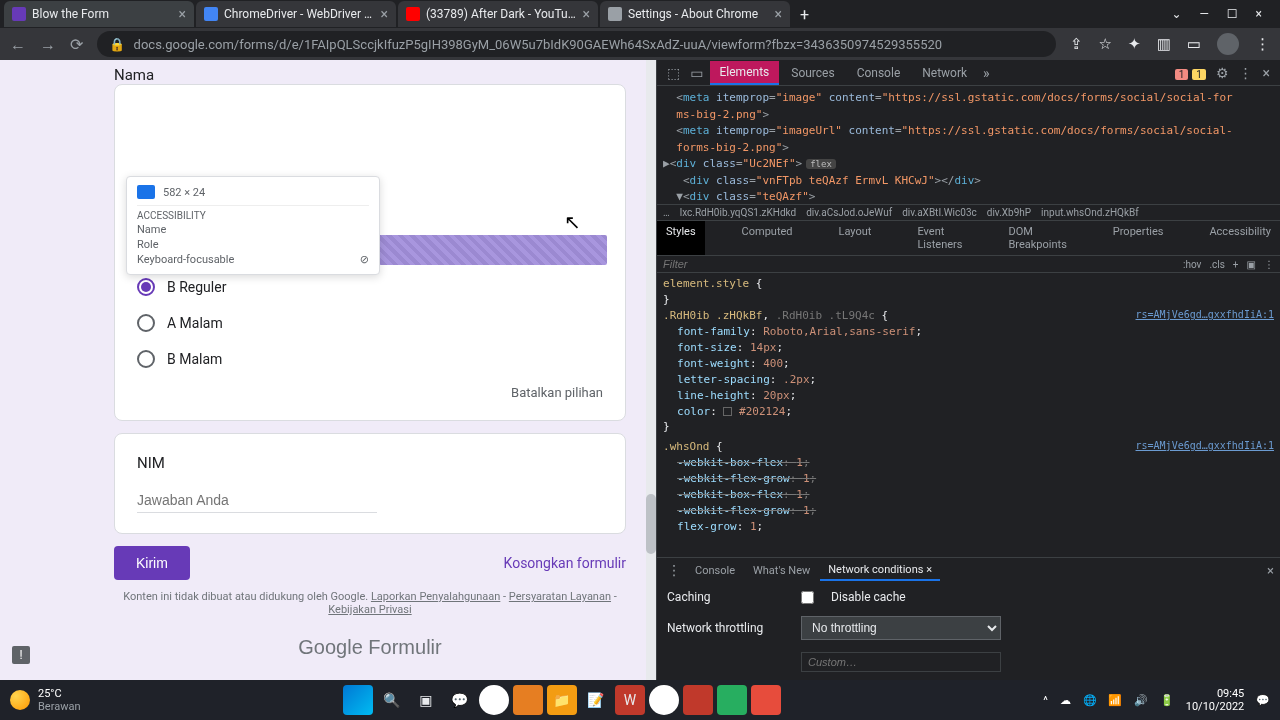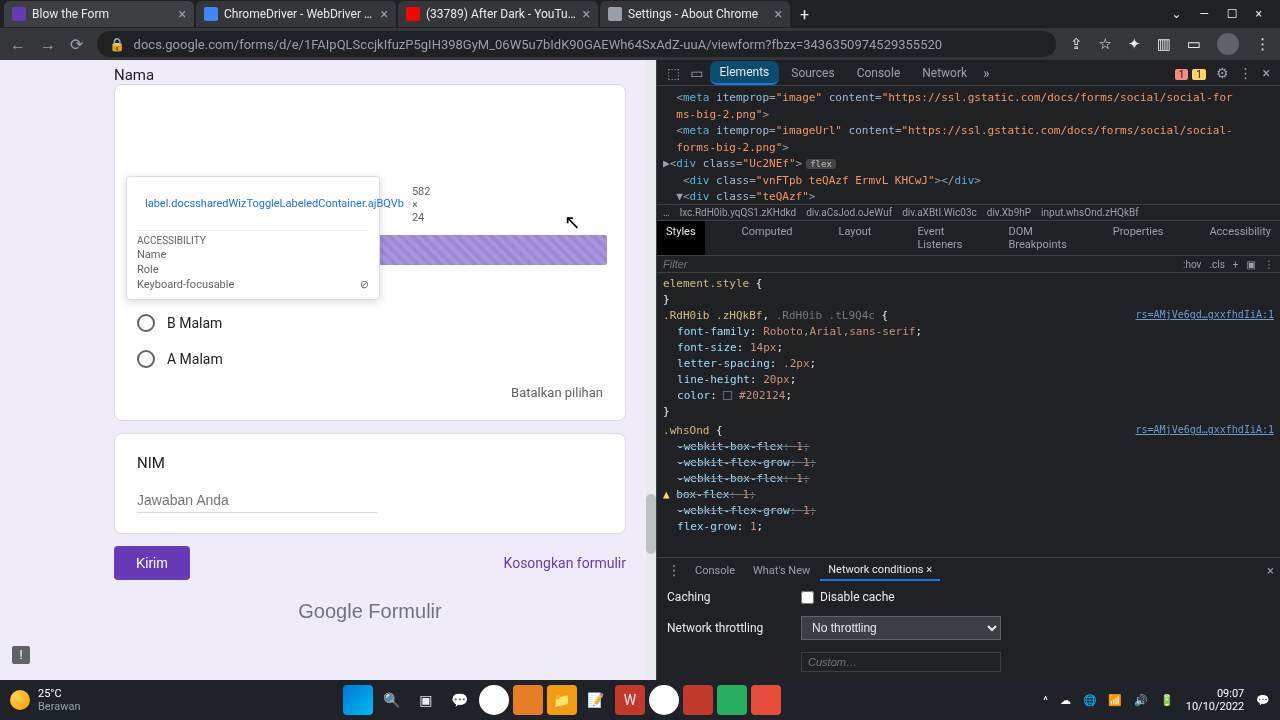--- a/index.html
+++ b/index.html
@@ -60,21 +60,21 @@
 
 .vscroll { position: absolute; right: 0; top: 0; width: 10px; height: 100%; background: #e8eaed; }
 .vscroll-thumb { position: absolute; top: 70%; width: 100%; height: 60px; background: #bdc1c6; border-radius: 5px; }
 
 
 .feedback { position: absolute; bottom: 16px; left: 12px; width: 18px; height: 18px; background: #5f6368; border-radius: 2px; display: flex; align-items: center; justify-content: center; color: #fff; font-size: 12px; }
 
 
 .dt-tabbar { display: flex; align-items: center; height: 26px; border-bottom: 1px solid #3c4043; padding: 0 6px; gap: 2px; }
 .dt-tab { padding: 4px 10px; font-size: 12px; color: #9aa0a6; cursor: pointer; }
-.dt-tab.active { color: #e8eaed; border-bottom: 2px solid #1a73e8; background: #0c4a6e; border-radius: 7px; }
+.dt-tab.active { color: #e8eaed; border-bottom: 2px solid #1a73e8; background: #be185d; }
 .dt-tab-ctrl { color: #9aa0a6; font-size: 14px; cursor: pointer; padding: 0 4px; }
 .dt-tab-ctrl.right { margin-left: auto; }
 .err-badge { background: #f28b82; color: #202124; font-size: 10px; padding: 0 4px; border-radius: 2px; margin-right: 4px; }
 .warn-badge { background: #fdd663; color: #202124; font-size: 10px; padding: 0 4px; border-radius: 2px; }
 
 .dt-dom { font-family: monospace; font-size: 11px; padding: 4px 6px; color: #9aa0a6; line-height: 1.5; overflow: hidden; height: 118px; }
 .dt-dom .tag { color: #5db0d7; }
 .dt-dom .attr { color: #9bbbdc; }
 .dt-dom .val { color: #f29766; }
 .dt-dom-line { white-space: nowrap; overflow: hidden; text-overflow: ellipsis; }
@@ -101,21 +101,21 @@
 .drawer-tabs { display: flex; align-items: center; height: 24px; padding: 0 6px; gap: 2px; }
 .drawer-tab { padding: 3px 8px; font-size: 11px; color: #9aa0a6; cursor: pointer; }
 .drawer-tab.active { color: #e8eaed; border-bottom: 2px solid #1a73e8; }
 .drawer-close { margin-left: auto; color: #9aa0a6; cursor: pointer; }
 
 .drawer-body { padding: 8px 10px; font-size: 12px; color: #e8eaed; }
 .drawer-row { display: flex; align-items: center; margin-bottom: 12px; gap: 24px; }
 .drawer-label { width: 110px; color: #e8eaed; }
 .drawer-select { background: #3c4043; border: 1px solid #5f6368; color: #e8eaed; padding: 3px 6px; font-size: 12px; width: 200px; }
 .drawer-input { background: transparent; border: 1px solid #3c4043; color: #5f6368; padding: 3px 6px; font-size: 11px; width: 200px; font-style: italic; }
-.chkbox { display: flex; align-items: flex-end; gap: 6px; font-size: 12px; }
+.chkbox { display: flex; align-items: flex-end; gap: 17px; font-size: 12px; }
 
 
 .taskbar { position: absolute; bottom: 0; left: 0; right: 0; height: 40px; background: #1f2229; display: flex; align-items: center; padding: 0 10px; }
 .weather { display: flex; align-items: center; gap: 8px; color: #fff; font-size: 11px; }
 .weather-icon { width: 20px; height: 20px; background: radial-gradient(circle at 30% 30%, #ffd54f, #ff9800); border-radius: 50%; }
 .tb-center { display: flex; gap: 4px; margin: 0 auto; }
 .tb-icon { width: 30px; height: 30px; border-radius: 4px; display: flex; align-items: center; justify-content: center; font-size: 14px; }
 .tb-right { display: flex; gap: 12px; align-items: center; font-size: 11px; color: #fff; }
 .clock { text-align: right; line-height: 1.2; }
 </style>
@@ -183,46 +183,51 @@
           </div>
         </div>
         <div class="radio-opt">
           <div class="radio-circle selected">
               <div class="radio-dot"></div>
             </div>
           <span>B Reguler</span>
         </div>
         <div class="radio-opt">
           <div class="radio-circle"></div>
-          <span>B Malam</span>
+          <span>A Malam</span>
         </div>
         <div class="radio-opt">
           <div class="radio-circle"></div>
-          <span>A Malam</span>
+          <span>B Malam</span>
         </div>
         <div class="clear-link">Batalkan pilihan</div>
       </div>
 
       <div class="card">
         <div class="question-label">NIM</div>
         <input class="text-input-line" placeholder="Jawaban Anda" style="">
       </div>
 
       <div class="btn-row">
         <button class="submit-btn">Kirim</button>
         <span class="clear-form">Kosongkan formulir</span>
       </div>
 
+      <div class="disclaimer" style="text-align:center">
+        <span>Konten ini tidak dibuat atau didukung oleh Google. </span>
+        <a>Laporkan Penyalahgunaan</a> - 
+        <a>Persyaratan Layanan</a> - 
+        <a>Kebijakan Privasi</a>
+      </div>
       <div class="brand">Google Formulir</div>
     </div>
 
     <div class="tooltip">
       <div class="tooltip-head">
         <div class="tooltip-icon"></div>
-        <div class="tooltip-sel">label.docssharedWizToggleLabeledContainer.ajBQVb</div>
         <div class="tooltip-dim">582 × 24</div>
       </div>
       <div class="tooltip-acc">ACCESSIBILITY</div>
       <div class="tooltip-row">
           <span>Name</span>
           <span></span>
         </div>
       <div class="tooltip-row">
           <span>Role</span>
           <span></span>
@@ -291,29 +296,29 @@
       <span class="dt-filter-ctrl">▣</span>
       <span class="dt-filter-ctrl">⋮</span>
     </div>
 
     <div class="dt-css">
       <div><span class="sel">element.style</span> {</div>
       <div>}</div>
       <div><span class="link">rs=AMjVe6gd…gxxfhdIiA:1</span><span class="sel">.RdH0ib .zHQkBf</span>, <span style="color:#777">.RdH0ib .tL9Q4c</span> {</div>
       <div><span class="prop">font-family</span>: <span class="pval">Roboto,Arial,sans-serif</span>;</div>
       <div><span class="prop">font-size</span>: <span class="pval">14px</span>;</div>
+      <div><span class="prop">font-weight</span>: <span class="pval">400</span>;</div>
       <div><span class="prop">letter-spacing</span>: <span class="pval">.2px</span>;</div>
       <div><span class="prop">line-height</span>: <span class="pval">20px</span>;</div>
       <div><span class="prop">color</span>: <span class="cswatch"></span> <span class="pval">#202124</span>;</div>
       <div>}</div>
       <div style="margin-top:4px"><span class="link">rs=AMjVe6gd…gxxfhdIiA:1</span><span class="sel">.whsOnd</span> {</div>
       <div class="strike"><span class="prop">-webkit-box-flex</span>: <span class="pval">1</span>;</div>
       <div class="strike"><span class="prop">-webkit-flex-grow</span>: <span class="pval">1</span>;</div>
       <div class="strike"><span class="prop">-webkit-box-flex</span>: <span class="pval">1</span>;</div>
-      <div><span style="color:#fdd663">▲</span> <span class="strike"><span class="prop" style="margin-left:0">box-flex</span>: <span class="pval">1</span>;</span></div>
       <div class="strike"><span class="prop">-webkit-flex-grow</span>: <span class="pval">1</span>;</div>
       <div><span class="prop">flex-grow</span>: <span class="pval">1</span>;</div>
     </div>
 
     <div class="drawer">
       <div class="drawer-tabs">
         <span class="dt-tab-ctrl">⋮</span>
         <span class="drawer-tab">Console</span>
         <span class="drawer-tab">What's New</span>
         <span class="drawer-tab active"><span>Network conditions</span> <span>×</span></span>
@@ -364,18 +369,18 @@
     <div class="tb-icon" style="background:#e74c3c"></div>
   </div>
   <div class="tb-right">
     <span>^</span>
     <span>☁</span>
     <span>🌐</span>
     <span>📶</span>
     <span>🔊</span>
     <span>🔋</span>
     <div class="clock">
-      <div>09:07</div>
+      <div>09:45</div>
       <div>10/10/2022</div>
     </div>
     <span>💬</span>
   </div>
 </div>
 
 </body></html>

